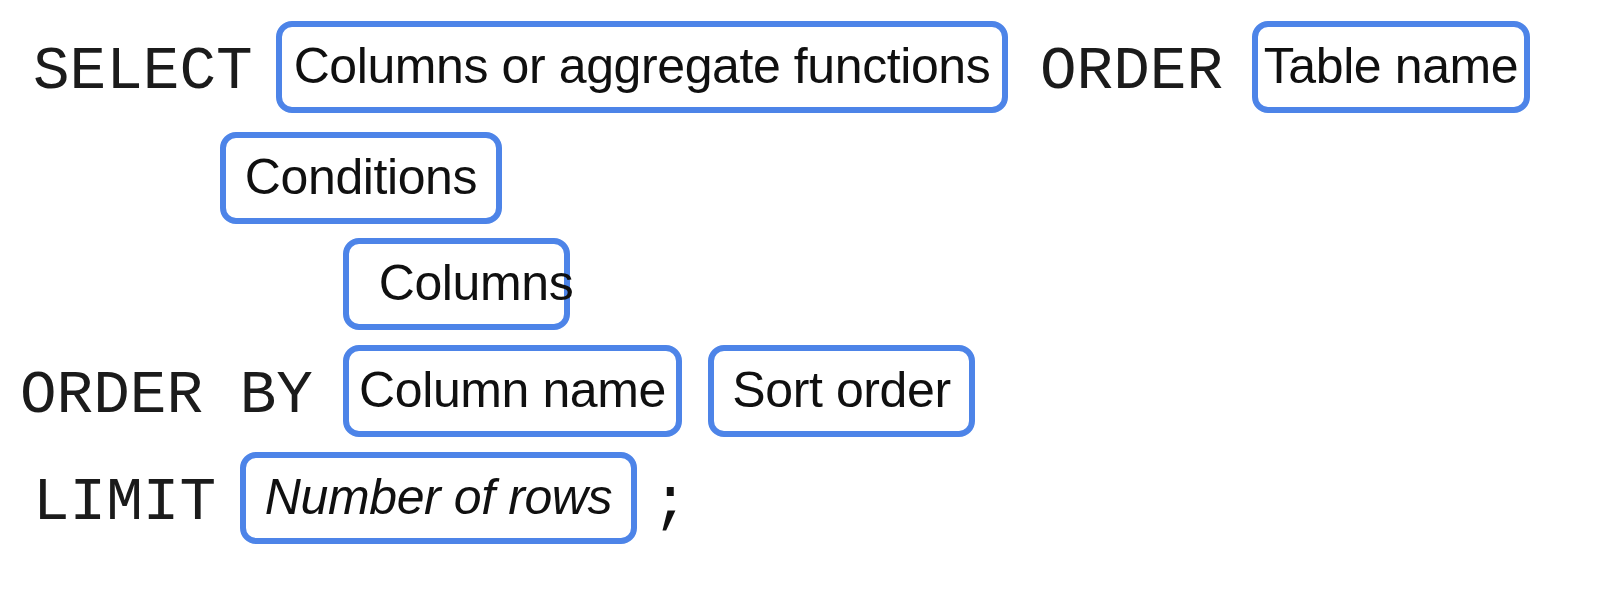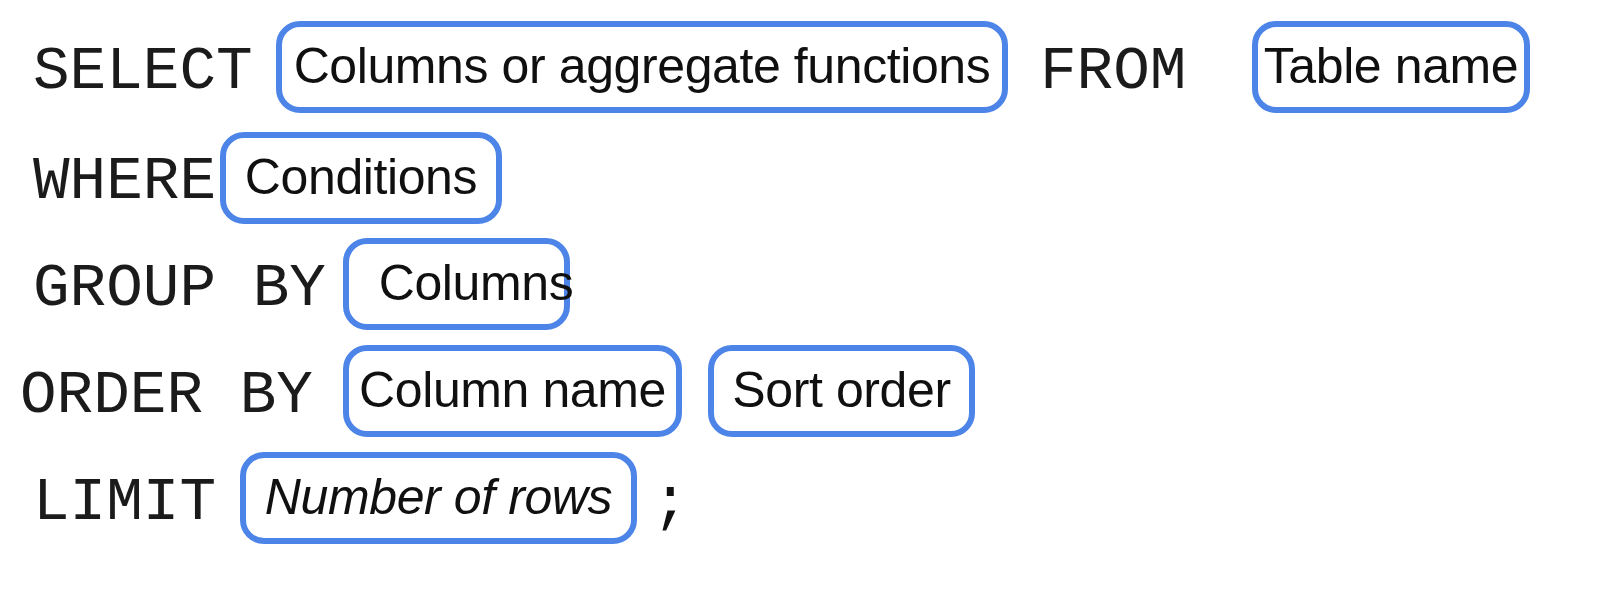--- a/index.html
+++ b/index.html
@@ -42,21 +42,21 @@
   }
 
   
   .slot {
     position: absolute;
     box-sizing: border-box;
     background: #ffffff;
     border-style: solid;
     border-width: 6px;
     border-color: #4d84e8;
-    border-radius: 24px;
+    border-radius: 16px;
     display: flex;
     align-items: center;
     justify-content: center;
   }
   .slot-label {
     font-family: "Liberation Sans", sans-serif;
     font-size: 50px;
     line-height: 1;
     color: #101010;
     white-space: nowrap;
@@ -68,33 +68,31 @@
 <body>
 
 <div id="canvas">
 
   <span class="kw" style="left:33px; top:41px;">SELECT</span>
 
   <div class="slot" style="left:276px; top:21px; width:732px; height:92px;">
     <span class="slot-label">Columns or aggregate functions</span>
   </div>
 
-  <span class="kw" style="left:1040px; top:41px;">FROM</span>
+  <span class="kw" style="left:1040px; top:41px;">ORDER</span>
 
   <div class="slot" style="left:1252px; top:21px; width:278px; height:92px;">
     <span class="slot-label">Table name</span>
   </div>
 
-  <span class="kw" style="left:33px; top:151px;">WHERE</span>
 
   <div class="slot" style="left:220px; top:132px; width:282px; height:92px;justify-content:center;">
     <span class="slot-label">Conditions</span>
   </div>
 
-  <span class="kw" style="left:33px; top:258px;">GROUP BY</span>
 
   <div class="slot" style="left:343px; top:238px; width:227px; height:92px;padding-left:39px;">
     <span class="slot-label">Columns</span>
   </div>
 
   <span class="kw" style="left:20px; top:365px;">ORDER BY</span>
 
   <div class="slot" style="left:708px; top:345px; width:267px; height:92px;">
     <span class="slot-label">Sort order</span>
   </div>

